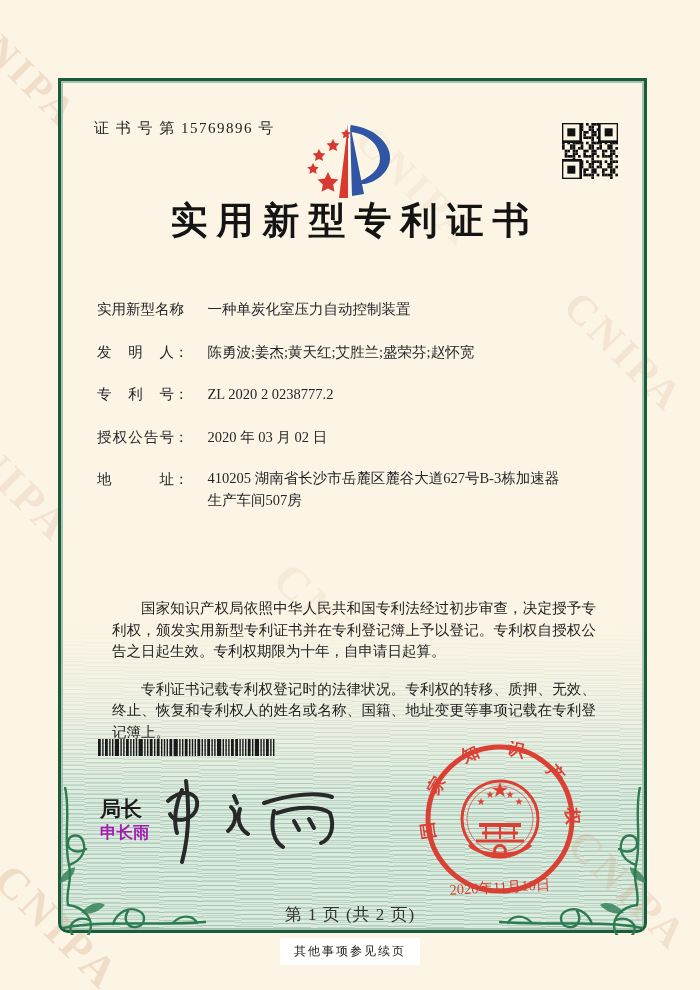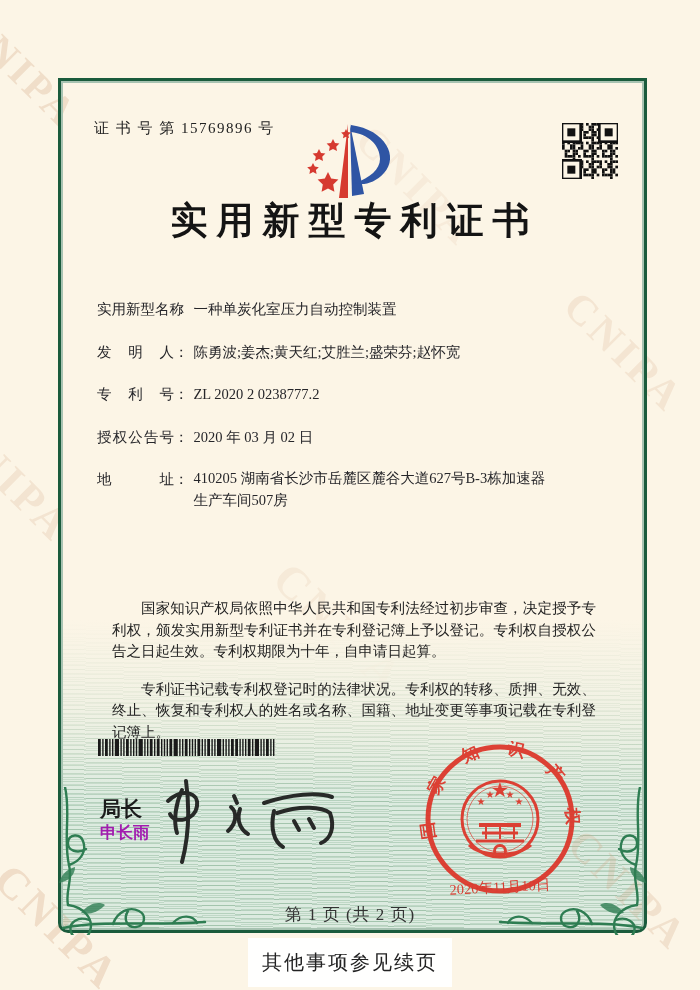--- a/index.html
+++ b/index.html
@@ -48,21 +48,21 @@
   
   .fields { position:absolute; left:97px; top:298px; width:518px; z-index:3;
     font-size:14.5px; color:#26262a; }
   .frow { margin-bottom:20.5px; line-height:22px; white-space:nowrap; }
   .frow.addr { margin-bottom:2px; white-space:normal; }
   .flabel {
     display:inline-block; width:77px; text-align:justify; text-align-last:justify;
     vertical-align:top;
   }
   .fcolon { display:inline-block; vertical-align:top; }
-  .fvalue { display:inline-block; margin-left:5px; vertical-align:top; white-space:normal; }
+  .fvalue { display:inline-block; margin-left:19px; vertical-align:top; white-space:normal; }
   .fvalue.addrv { width:358px; line-height:21.5px; }
   .fvalue.mid { width:176px; margin-left:5px; }
   
   .paras {
     position:absolute; left:96px; top:582px; width:516px; z-index:3;
     font-size:14.5px; line-height:21.5px; color:#222; text-align:justify;
   }
   .paras p { margin:16px; text-indent:2em; }
   
   .barcode { position:absolute; left:98px; top:739px; z-index:3; }
@@ -71,21 +71,21 @@
   .signame { position:absolute; left:100px; top:822px; z-index:3;
     font-family:"Liberation Sans","DejaVu Sans",sans-serif; font-weight:700; font-size:16.5px; color:#a21caf; }
   .sigscript { position:absolute; left:146px; top:776px; z-index:4; }
   .seal { position:absolute; left:419px; top:741px; z-index:5; opacity:0.92; }
   .pageinfo {
     position:absolute; left:0; right:0; top:903px; z-index:3; text-align:center;
     font-size:17px; color:#333; letter-spacing:1px;
   }
   .note {
     position:absolute; left:50%; transform:translateX(-50%); top:938px; z-index:3;
-    background:rgba(255,255,255,0.95); padding:11px 14px; font-size:20px; color:#222;
+    background:rgba(255,255,255,0.95); padding:5px 14px; font-size:12px; color:#222;
     letter-spacing:2px;
   }
 </style>
 </head>
 <body>
 
 <div class="page">
 
   <span class="wm" style="left:-14px;top:2px;font-size:40px;opacity:.8">CNIPA</span>
   <span class="wm" style="left:380px;top:116px;font-size:42px;opacity:.35">CNIPA</span>

